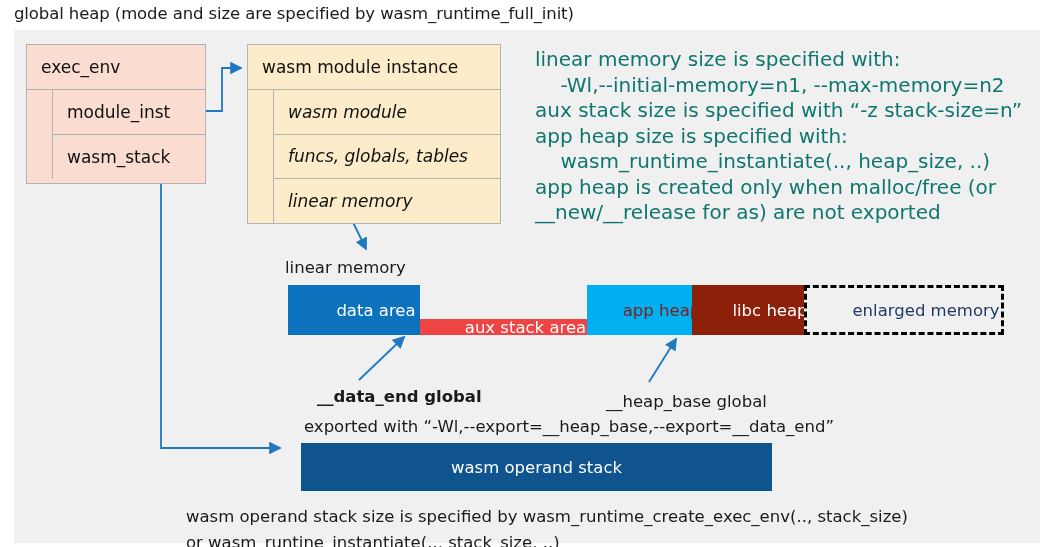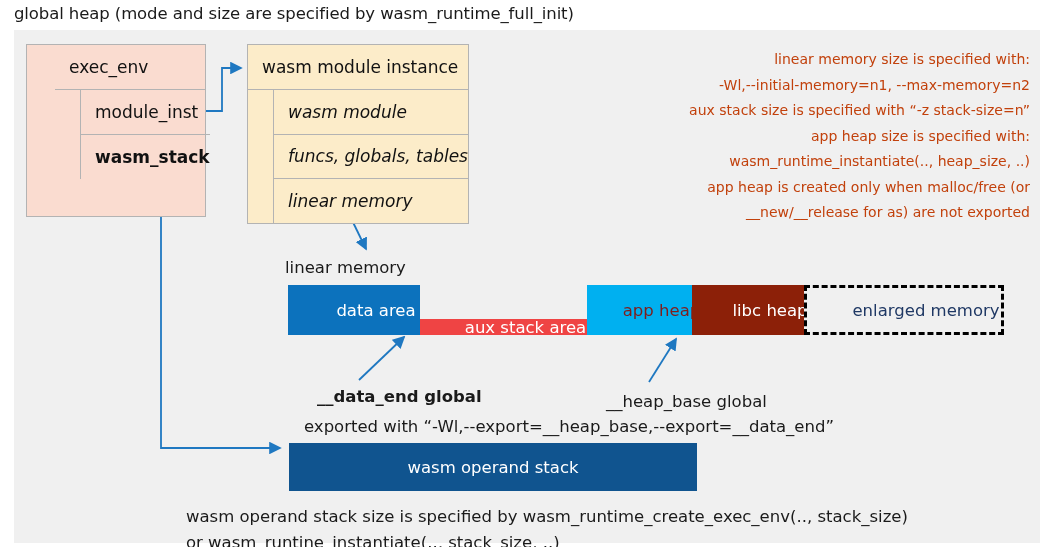--- a/index.html
+++ b/index.html
@@ -76,50 +76,48 @@
     align-items: center;
     padding-left: 14px;
     font-size: 17px;
     color: #111111;
     border-bottom: 1px solid #b3b3b3;
   }
   .struct-row:last-child { border-bottom: none; }
 
   
   #exec-env-box {
-    left: 12px; top: 14px; width: 180px; height: 173px;
+    left: 12px; top: 14px; width: 180px; height: 140px;
     background: #fadcd0;
-    padding-left: 28px;
   }
   #exec-env-box .struct-header { height: 45px; }
   #exec-env-box .struct-body { height: 89px; }
   #exec-env-box .struct-gutter { width: 26px; }
   #exec-env-box .struct-row { height: 44.5px; }
 
   
   #module-inst-box {
-    left: 233px; top: 14px; width: 222px; height: 180px;
+    left: 233px; top: 14px; width: 254px; height: 180px;
     background: #fcecc9;
   }
   #module-inst-box .struct-header { height: 45px; }
   #module-inst-box .struct-body { height: 134px; }
   #module-inst-box .struct-gutter { width: 26px; }
   #module-inst-box .struct-row { height: 44.6px; font-style: italic; }
 
   
   .info-text {
     position: absolute;
     left: 521px;
     top: 17px;
     width: 495px;
-    font-size: 14px;
+    font-size: 20px;
     line-height: 25.5px;
-    color: #c2410c;
+    color: #0f766e;
     white-space: pre;
-    text-align: right;
   }
 
   
   .linmem-label {
     position: absolute;
     left: 271px;
     top: 228px;
     font-size: 16.5px;
     color: #1a1a1a;
   }
@@ -156,23 +154,23 @@
     color: #1a1a1a;
     white-space: nowrap;
   }
   #ann-data-end { left: 303px; top: 357px; font-weight: bold; }
   #ann-heap-base { left: 592px; top: 362px; }
   #ann-exported { left: 290px; top: 387px; }
 
   
   #operand-stack-box {
     position: absolute;
-    left: 275px;
+    left: 287px;
     top: 413px;
-    width: 408px;
+    width: 471px;
     height: 48px;
     background: #10548f;
     display: flex;
     align-items: center;
     justify-content: center;
     color: #ffffff;
     font-size: 16.5px;
   }
 
   #bottom-note {
@@ -219,21 +217,21 @@
 
       <path d="M635,352 L662,309" fill="none" stroke="#1f78c1" stroke-width="1.8" marker-end="url(#ah)"></path>
     </svg>
 
     <div class="struct-box" id="exec-env-box" style="background: rgb(250, 220, 208); border-color: rgb(179, 179, 179);">
       <div class="struct-header" style="border-bottom-color: rgb(179, 179, 179);">exec_env</div>
       <div class="struct-body">
         <div class="struct-gutter" style="border-right-color: rgb(179, 179, 179);"></div>
         <div class="struct-rows">
           <div class="struct-row" style="border-bottom-color: rgb(179, 179, 179);">module_inst</div>
-          <div class="struct-row" style="border-bottom-color: rgb(179, 179, 179); font-weight: bold;">wasm_stack</div>
+          <div class="struct-row" style="border-bottom-color: rgb(179, 179, 179);">wasm_stack</div>
         </div>
       </div>
     </div>
 
     <div class="struct-box" id="module-inst-box" style="background: rgb(252, 236, 201); border-color: rgb(179, 179, 179);">
       <div class="struct-header" style="border-bottom-color: rgb(179, 179, 179);">wasm module instance</div>
       <div class="struct-body">
         <div class="struct-gutter" style="border-right-color: rgb(179, 179, 179);"></div>
         <div class="struct-rows">
           <div class="struct-row" style="border-bottom-color: rgb(179, 179, 179);">wasm module</div>

